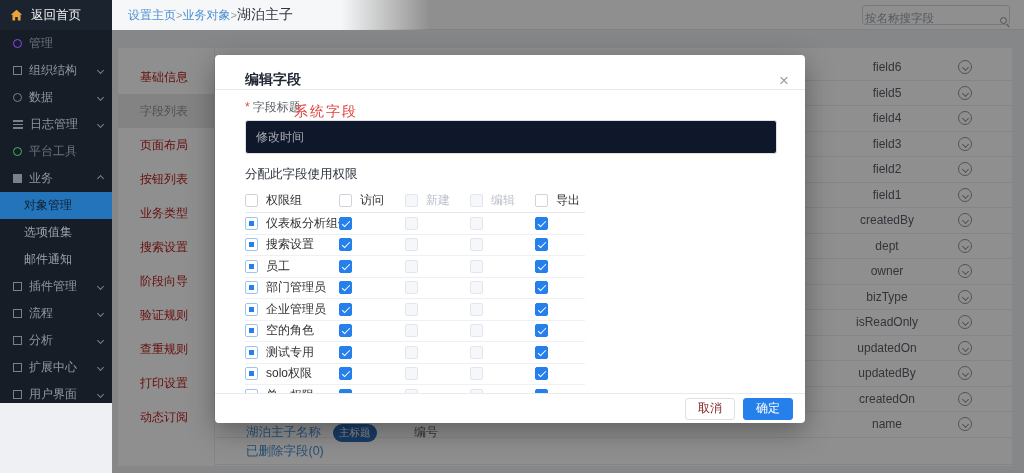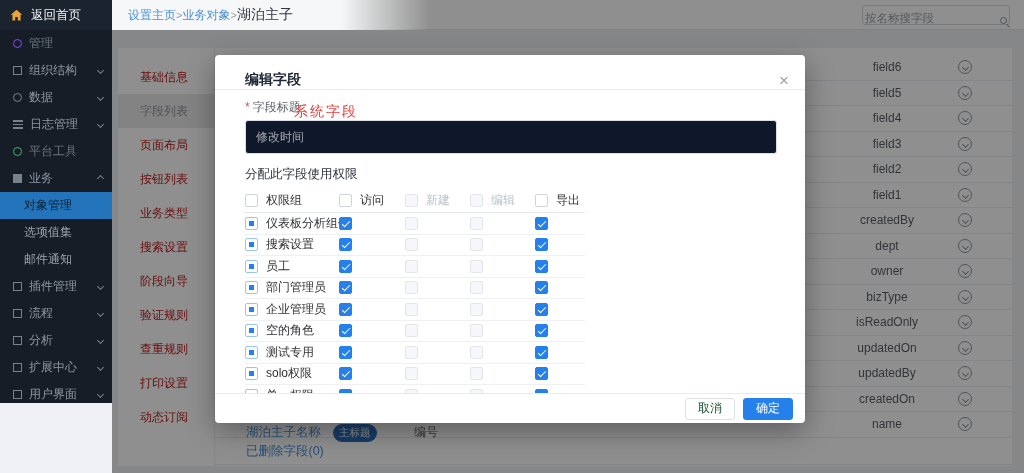--- a/index.html
+++ b/index.html
@@ -74,21 +74,21 @@
   .p-cell{display:flex;align-items:center;gap:8px;overflow:hidden}
   .p-label{color:#303133;white-space:nowrap}
   .p-label.disabled{color:#bcc2cb}
   .cb{width:13px;height:13px;border:1px solid #d0d3d9;border-radius:2px;background:#fff;position:relative;flex:none;cursor:pointer}
   .cb.checked{background:#2680eb;border-color:#2680eb}
   .cb.checked::after{content:"";position:absolute;left:4px;top:1px;width:3px;height:7px;border:solid #fff;border-width:0 1.5px 1.5px 0;transform:rotate(45deg)}
   .cb.indeterminate{border-color:#9cc3f2}
   .cb.indeterminate::after{content:"";position:absolute;left:3px;top:3px;right:3px;bottom:3px;background:#2680eb}
   .cb.disabled{background:#f5f7fa;border-color:#e2e6ec;cursor:default}
   .m-foot{height:30px;flex:none;border-top:1px solid #e8eaee;display:flex;align-items:center;justify-content:flex-end;gap:8px;padding:0 12px}
-  .btn{height:22px;padding:0 12px;border-radius:3px;border:1px solid #dcdfe6;background:#fff;color:#14532d;font-size:12px;display:flex;align-items:center;cursor:pointer;font-family:inherit}
+  .btn{height:22px;padding:0 12px;border-radius:3px;border:1px solid #dcdfe6;background:#fff;color:#7f1d1d;font-size:12px;display:flex;align-items:center;cursor:pointer;font-family:inherit}
   .btn.primary{background:#2680eb;border-color:#2680eb;color:#fff}
 </style>
 </head>
 <body>
 
 <div class="app">
 
   <aside class="sidebar">
     <div class="sb-home">
       <svg width="13" height="13" viewBox="0 0 16 16">

